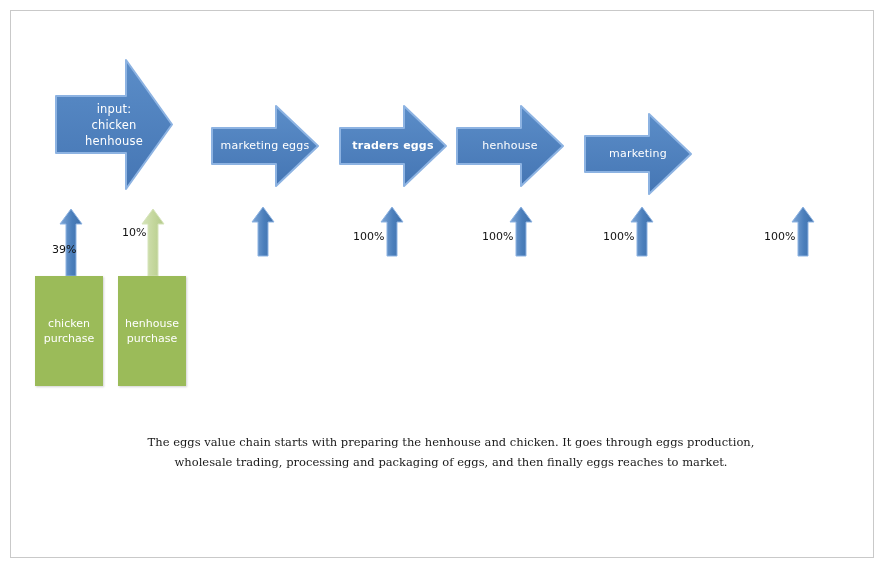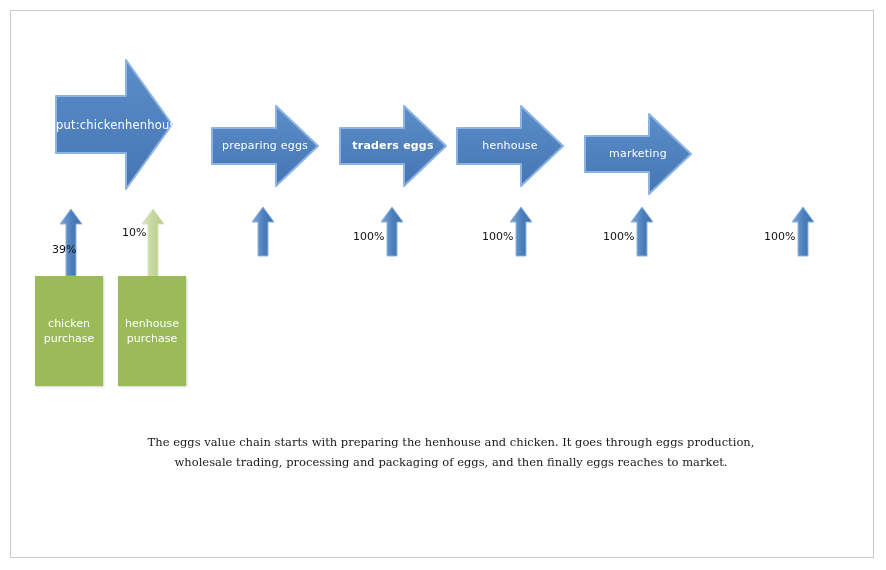--- a/index.html
+++ b/index.html
@@ -46,21 +46,21 @@
     display: block;
     overflow: visible;
   }
   .rarrow .label {
     position: absolute;
     left: 0;
     top: 0;
     width: 100%;
     height: 100%;
     display: flex;
-    flex-direction: row;
+    flex-direction: column;
     align-items: center;
     justify-content: center;
     color: #ffffff;
     font-family: "DejaVu Sans", sans-serif;
     font-size: 11px;
     line-height: 14px;
     text-align: center;
     letter-spacing: .2px;
     pointer-events: none;
   }
@@ -165,21 +165,21 @@
     <svg width="110" height="84" viewBox="0 0 110 84" aria-hidden="true">
       <defs>
         <linearGradient id="gBlue2" x1="0" y1="0" x2="0" y2="1">
           <stop offset="0%" stop-color="#5b8dc8"></stop>
           <stop offset="100%" stop-color="#4576b4"></stop>
         </linearGradient>
       </defs>
       <polygon points="2,24 66,24 66,2 108,42 66,82 66,60 2,60" fill="url(#gBlue2)" stroke="#8db3e2" stroke-width="2" stroke-linejoin="round"></polygon>
     </svg>
     <div class="label">
-      <span>preparing eggs</span>
+      <span>marketing eggs</span>
     </div>
   </div>
 
   <div class="rarrow small node" style="left:338px; top:104px; width:110px; height:84px;font-weight:bold;">
     <svg width="110" height="84" viewBox="0 0 110 84" aria-hidden="true">
       <defs>
         <linearGradient id="gBlue3" x1="0" y1="0" x2="0" y2="1">
           <stop offset="0%" stop-color="#5b8dc8"></stop>
           <stop offset="100%" stop-color="#4576b4"></stop>
         </linearGradient>

